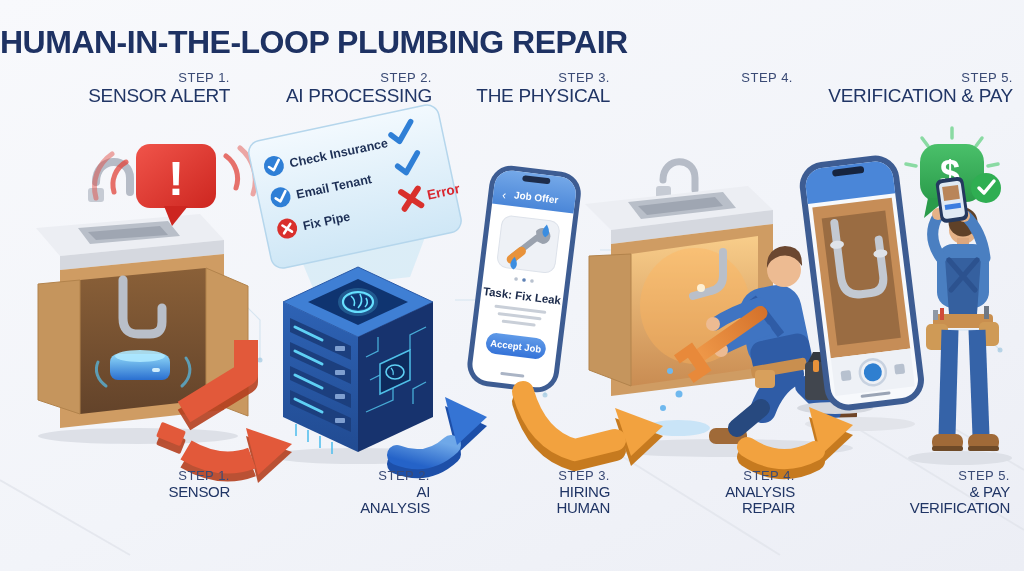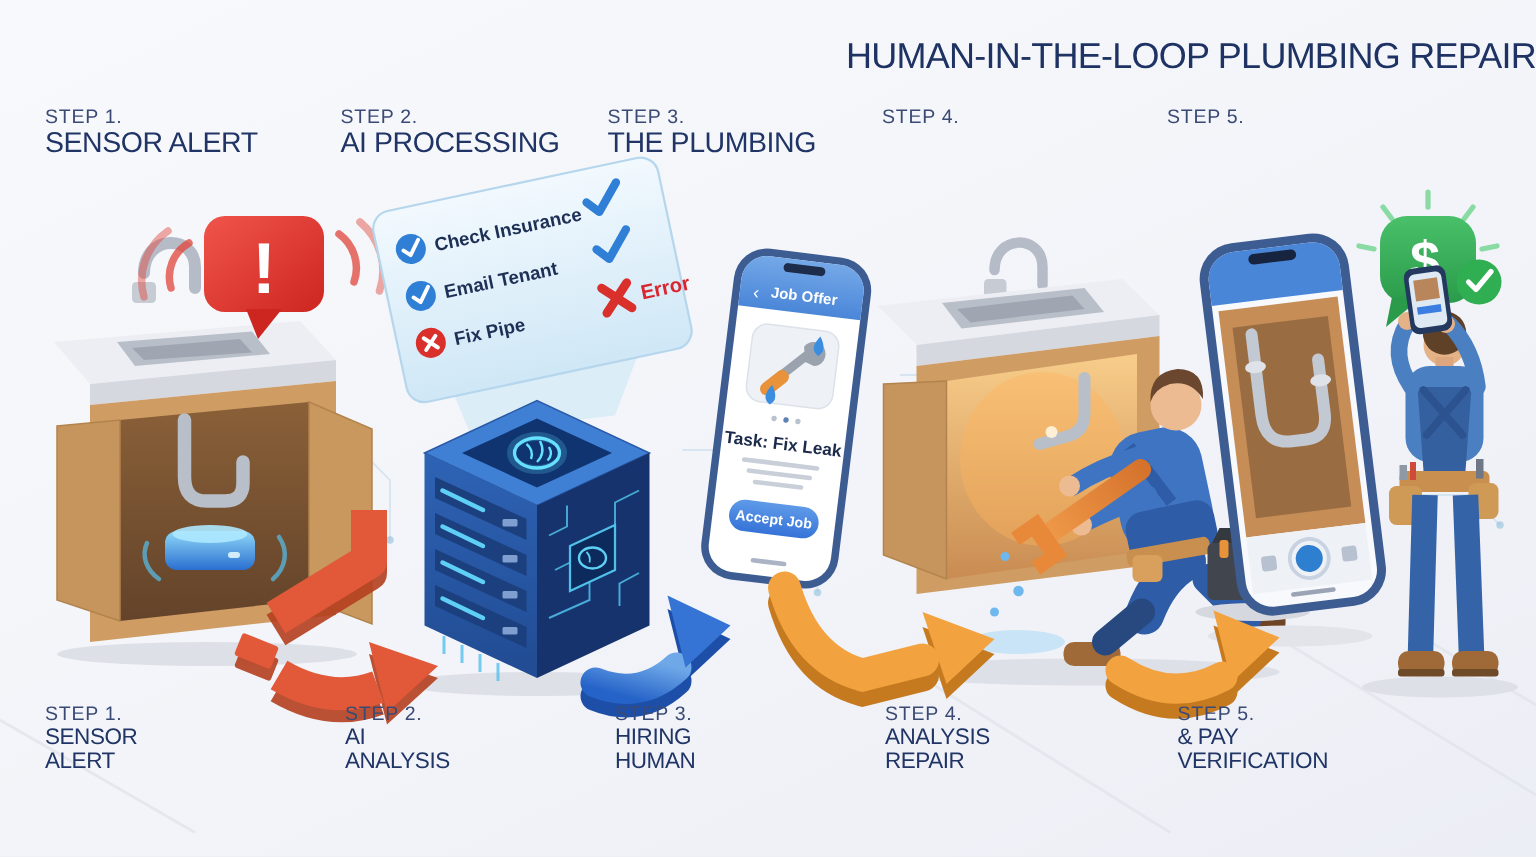--- a/index.html
+++ b/index.html
@@ -1,22 +1,22 @@
 <!DOCTYPE html>
 <html><head>
 <meta charset="utf-8">
 <style>
   *{margin:0;padding:0;box-sizing:border-box}
   body{width:1024px;height:571px;overflow:hidden;background:#eceef3;font-family:"Liberation Sans",sans-serif}
   .canvas{position:relative;width:1024px;height:571px;overflow:hidden;
     background:linear-gradient(155deg,#f8f9fc 0%,#f2f4f9 55%,#eceef5 100%)}
   .canvas svg{position:absolute;overflow:visible}
-  .title{position:absolute;top:24px;left:0;width:100%;text-align:right;
-    font-size:24px;font-weight:normal;color:#1e3263;letter-spacing:-0.5px;z-index:6}
-  .lbl{position:absolute;text-align:left;color:#203565;z-index:6}
+  .title{position:absolute;top:24px;left:0;width:100%;text-align:left;
+    font-size:32px;font-weight:bold;color:#1e3263;letter-spacing:-0.5px;z-index:6}
+  .lbl{position:absolute;text-align:right;color:#203565;z-index:6}
   .lbl .kicker{font-size:13px;font-weight:400;color:#3a4a75;letter-spacing:.5px;margin-bottom:1px}
   .lbl .big{font-size:19px;font-weight:normal;letter-spacing:-0.3px;line-height:1.1}
   .lbl.bottom .big{font-size:15px;line-height:1.05}
   .lbl.top{top:70px}
   .lbl.bottom{top:468px}
   #tl1{left:30px;width:200px}   #tl2{left:227px;width:205px}
   #tl3{left:405px;width:205px}  #tl4{left:588px;width:205px}
   #tl5{left:778px;width:235px}
   #bl1{left:30px;width:200px}   #bl2{left:230px;width:200px}
   #bl3{left:410px;width:200px}  #bl4{left:590px;width:205px}
@@ -61,27 +61,28 @@
   <div class="lbl top" id="tl1">
     <div class="kicker">STEP 1.</div>
     <div class="big">SENSOR ALERT</div>
   </div>
   <div class="lbl top" id="tl2">
     <div class="kicker">STEP 2.</div>
     <div class="big">AI PROCESSING</div>
   </div>
   <div class="lbl top" id="tl3">
     <div class="kicker">STEP 3.</div>
-    <div class="big">THE PLUMBING</div>
+    <div class="big">THE PHYSICAL</div>
   </div>
   <div class="lbl top" id="tl4">
     <div class="kicker">STEP 4.</div>
   </div>
   <div class="lbl top" id="tl5">
     <div class="kicker">STEP 5.</div>
+    <div class="big">VERIFICATION &amp; PAY</div>
   </div>
 
   <svg class="scene" style="left:18px;top:128px" width="235" height="318" viewBox="0 0 235 318">
     <defs>
       <linearGradient id="redg" x1="0" y1="0" x2="1" y2="1">
         <stop offset="0" stop-color="#f0544a"></stop>
           <stop offset="1" stop-color="#cd2620"></stop>
       </linearGradient>
       <linearGradient id="sensorg" x1="0" y1="0" x2="0" y2="1">
         <stop offset="0" stop-color="#8fd8f8"></stop>
@@ -440,21 +441,20 @@
       <path d="M14,58 Q48,80 82,62" fill="none" stroke="#c67a1f" stroke-width="20" stroke-linecap="round"></path>
       <polygon points="76,18 120,36 88,66" fill="#c67a1f"></polygon>
     </g>
     <path d="M14,54 Q48,76 82,58" fill="none" stroke="#f2a23f" stroke-width="20" stroke-linecap="round"></path>
     <polygon points="76,14 120,32 88,62" fill="#f2a23f"></polygon>
   </svg>
 
   <div class="lbl bottom" id="bl1">
     <div class="kicker">STEP 1.</div>
     <div class="big">SENSOR</div>
-    <div class="big">ALERT</div>
   </div>
   <div class="lbl bottom" id="bl2">
     <div class="kicker">STEP 2.</div>
     <div class="big">AI</div>
     <div class="big">ANALYSIS</div>
   </div>
   <div class="lbl bottom" id="bl3">
     <div class="kicker">STEP 3.</div>
     <div class="big">HIRING</div>
     <div class="big">HUMAN</div>

